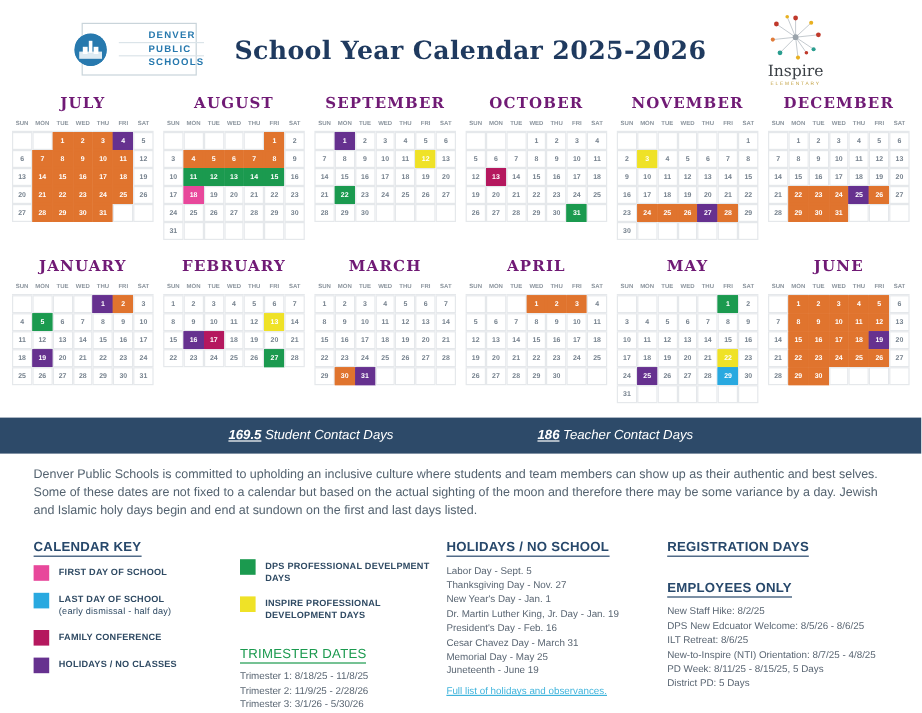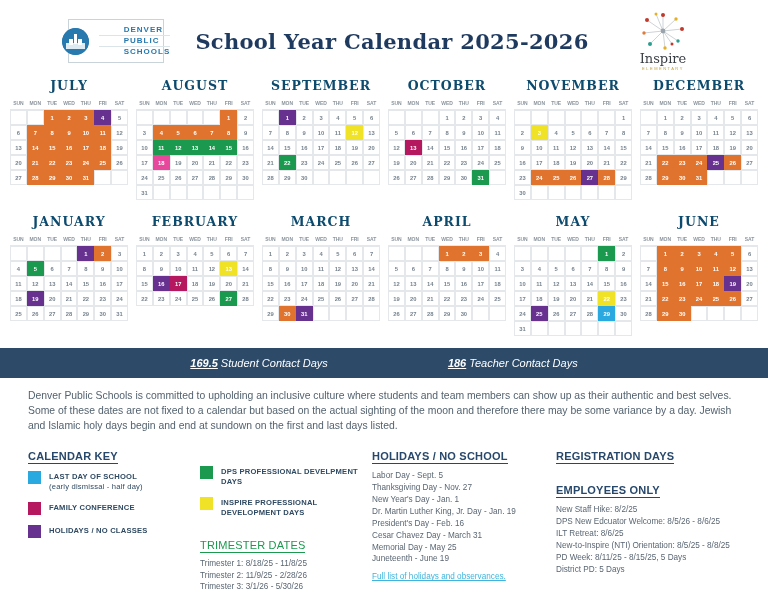--- a/index.html
+++ b/index.html
@@ -16,21 +16,21 @@
   .dps-text div { border-top:1px solid #dbe4e9;padding-left:25px; }
   .dps-text div:first-child { border-top:none; }
   .title { font-family:"DejaVu Serif",serif; font-weight:bold; font-size:21px; color:#1f3a5f; letter-spacing:0.3px; }
   .inspire { text-align:center; width:86px; }
   .inspire-name { font-family:"DejaVu Serif",serif; font-size:13px; color:#3a3f45; margin-top:-4px; }
   .inspire-sub { font-size:4px; letter-spacing:1.5px; color:#c2a245; margin-top:0px; }
 
   
   .months { display:grid; grid-template-columns:repeat(6,1fr); column-gap:8px; row-gap:14px; padding:0 10px; margin-top:8px; }
   .month {}
-  .mtitle { font-family:"DejaVu Serif",serif; font-weight:bold; font-size:12.5px; color:#0c4a6e; text-align:center; letter-spacing:1px; margin-bottom:4px; }
+  .mtitle { font-family:"DejaVu Serif",serif; font-weight:bold; font-size:12.5px; color:#701a75; text-align:center; letter-spacing:1px; margin-bottom:4px; }
   .mgrid { display:grid; grid-template-columns:repeat(7,1fr); }
   .wd { font-size:5px; font-weight:bold; color:#8c959e; text-align:center; padding:3px 0 3px; border-bottom:1px solid #e5e8eb; }
   .day { height:15px; line-height:15px; text-align:center; font-size:5.8px; font-weight:bold; color:#76828e; border:0.5px solid #e5e8eb; background:#fff; }
   .day.marked { color:#ffffff; }
 
   
   .banner { margin-top:12px; height:30px; background:#2d4a69; color:#fff; display:flex; align-items:center; justify-content:center; gap:120px; font-size:11px;font-style:italic; }
   .banner b { text-decoration:underline; margin-right:3px; }
 
   
@@ -693,20 +693,24 @@
     <span><b>186</b><span>Teacher Contact Days</span></span>
   </div>
 
   <div class="notice">Denver Public Schools is committed to upholding an inclusive culture where students and team members can show up as their authentic and best selves. Some of these dates are not fixed to a calendar but based on the actual sighting of the moon and therefore there may be some variance by a day. Jewish and Islamic holy days begin and end at sundown on the first and last days listed.</div>
 
   <div class="bottom">
     <div class="col1">
       <span class="h-navy">CALENDAR KEY</span>
       <div>
           <div class="krow">
+            <span class="sw" style="background: rgb(232, 72, 155);"></span>
+            <span class="klabel">FIRST DAY OF SCHOOL</span>
+          </div>
+          <div class="krow">
             <span class="sw" style="background: rgb(41, 169, 224);"></span>
             <span class="klabel">LAST DAY OF SCHOOL<br><span class="ksub">(early dismissal - half day)</span></span>
           </div>
           <div class="krow">
             <span class="sw" style="background: rgb(181, 24, 94);"></span>
             <span class="klabel">FAMILY CONFERENCE</span>
           </div>
           <div class="krow">
             <span class="sw" style="background: rgb(102, 49, 143);"></span>
             <span class="klabel">HOLIDAYS / NO CLASSES</span>
@@ -750,20 +754,20 @@
       
     </div>
     <div class="col4">
       <span class="h-navy">REGISTRATION DAYS</span>
       <div class="gap10"></div>
       <span class="h-navy">EMPLOYEES ONLY</span>
       <div>
           <div class="line">New Staff Hike: 8/2/25</div>
           <div class="line">DPS New Edcuator Welcome: 8/5/26 - 8/6/25</div>
           <div class="line">ILT Retreat: 8/6/25</div>
-          <div class="line">New-to-Inspire (NTI) Orientation: 8/5/25 - 8/8/25</div>
+          <div class="line">New-to-Inspire (NTI) Orientation: 8/7/25 - 4/8/25</div>
           <div class="line">PD Week: 8/11/25 - 8/15/25, 5 Days</div>
           <div class="line">District PD: 5 Days</div>
         </div>
     </div>
   </div>
 
 </div>
 
 </body></html>

